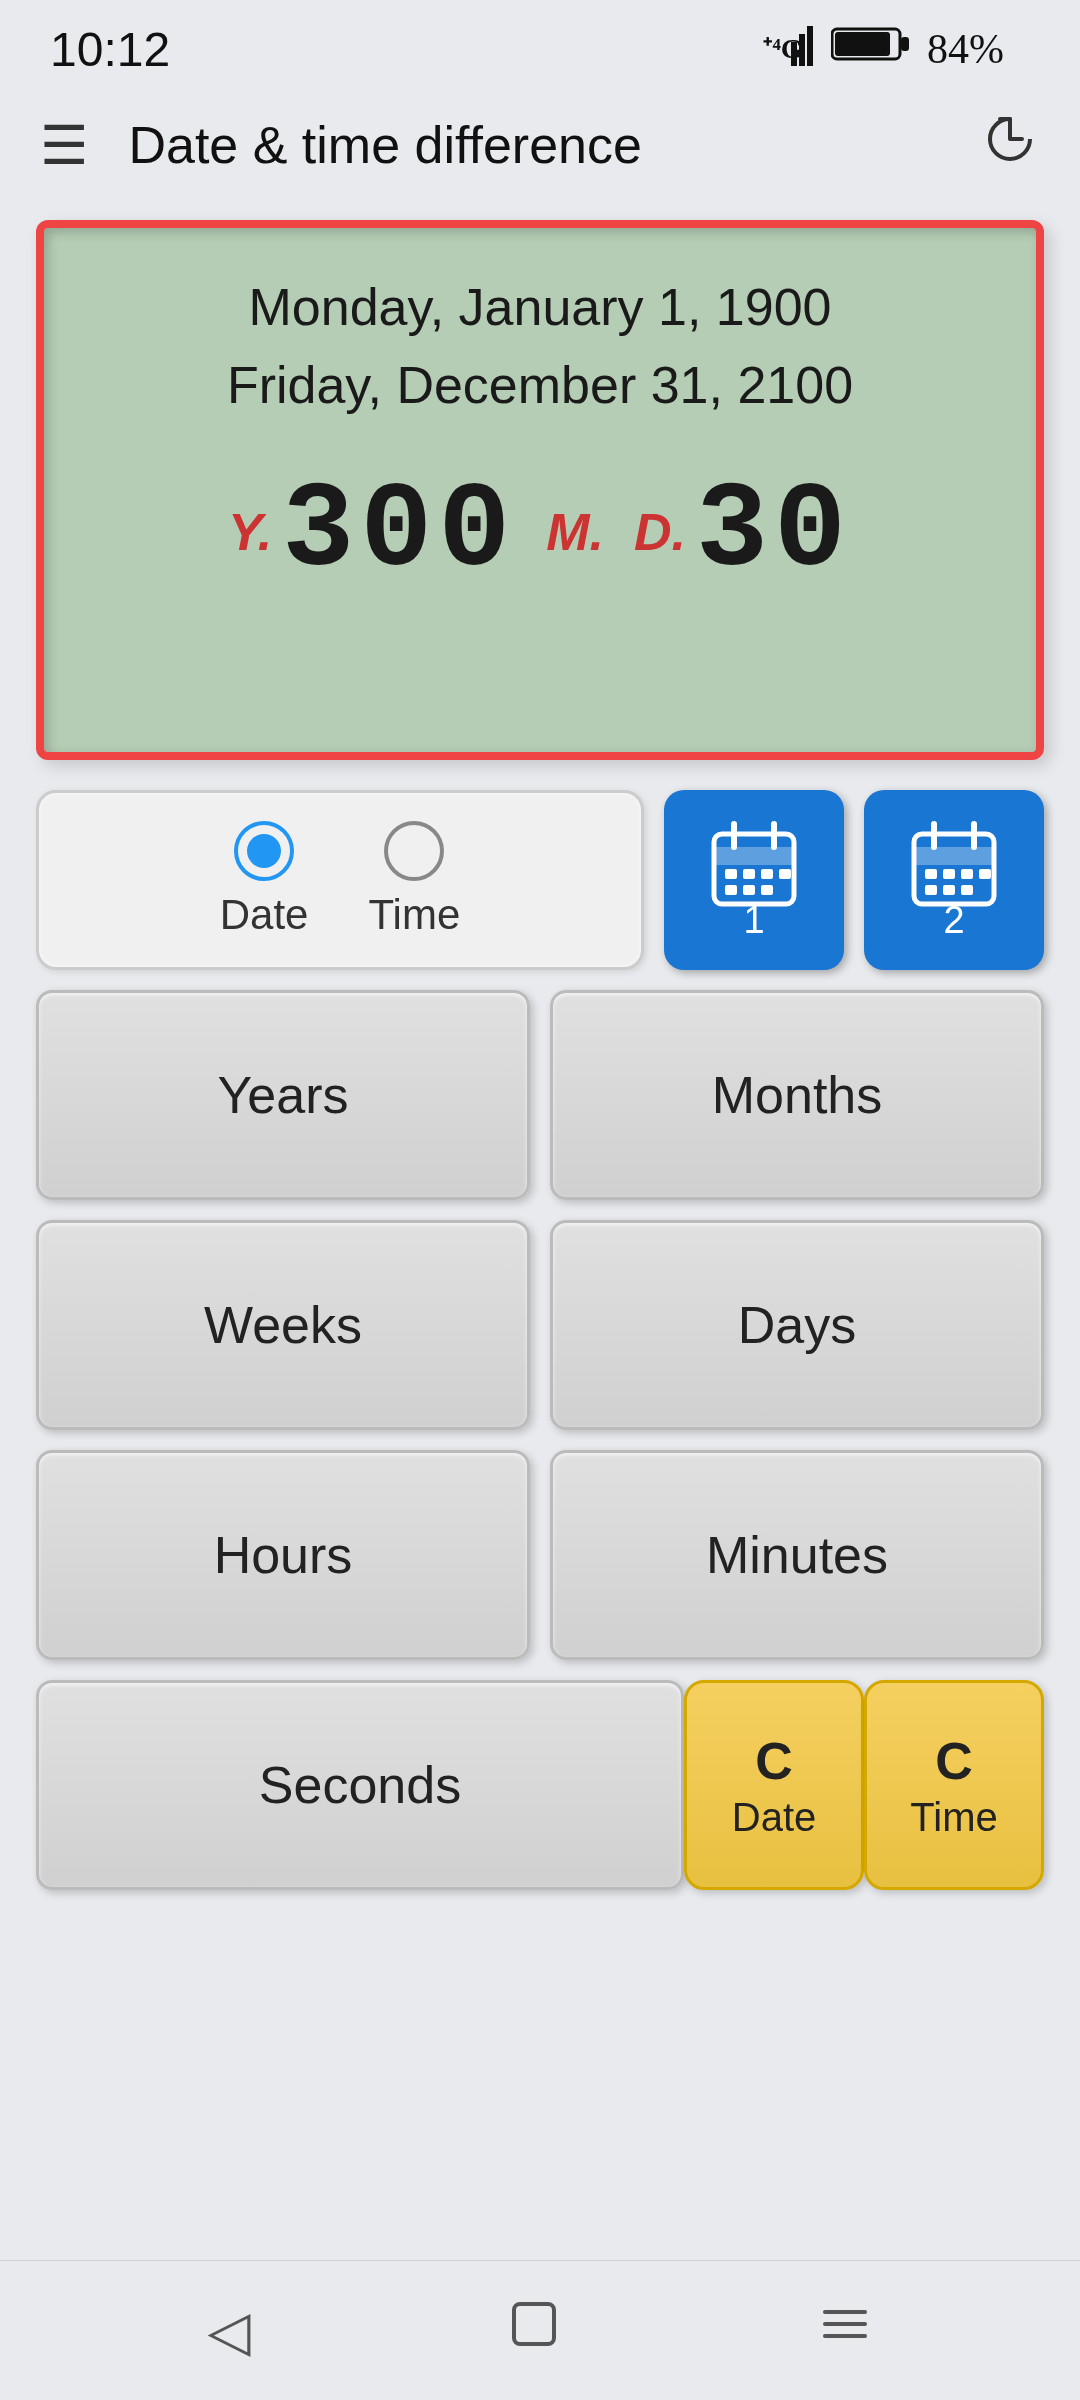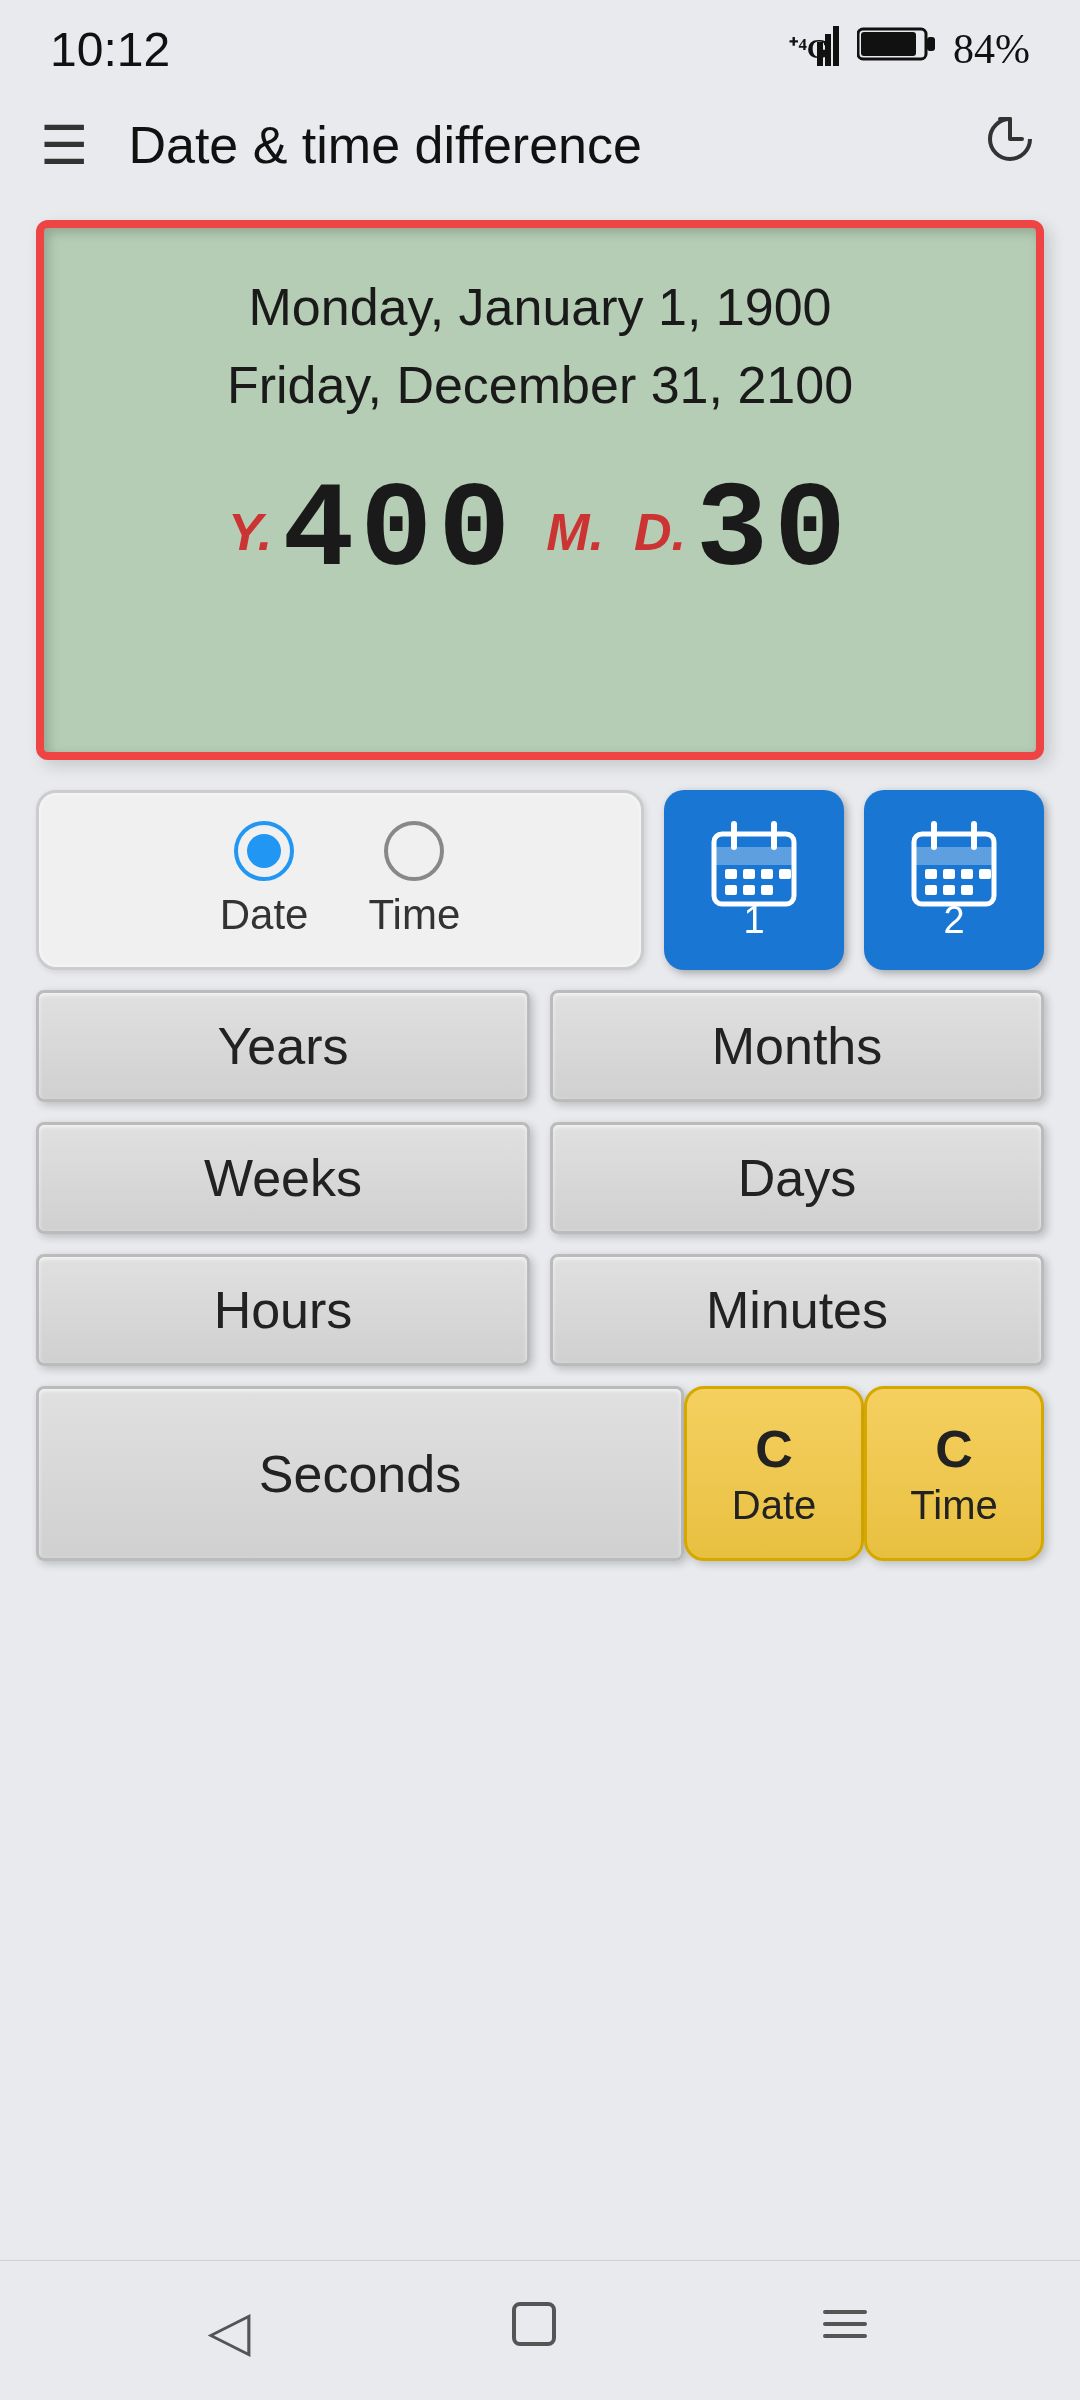--- a/index.html
+++ b/index.html
@@ -12,21 +12,21 @@
       font-family: 'Arial', sans-serif;
       overflow: hidden;
       position: relative;
     }
 
     
     .status-bar {
       display: flex;
       justify-content: space-between;
       align-items: center;
-      padding: 18px 50px 10px 50px;
+      padding: 18px 76px 10px 50px;
       height: 90px;
     }
     .status-time {
       font-size: 48px;
       font-weight: 500;
       color: #111;
     }
     .status-icons {
       display: flex;
       align-items: center;
@@ -183,22 +183,22 @@
     .grid-2 {
       display: grid;
       grid-template-columns: 1fr 1fr;
       gap: 20px;
       margin-bottom: 20px;
     }
 
     .calc-btn {
       background: linear-gradient(180deg, #e0e0e0 0%, #d0d0d0 100%);
       border: 3px solid #bbb;
-      border-radius: 8px;
-      padding: 23px 20px;
+      border-radius: 16px;
+      padding: 72px 20px;
       font-size: 52px;
       color: #222;
       text-align: center;
       cursor: pointer;
       box-shadow: 3px 3px 8px rgba(0,0,0,0.2), inset 0 2px 4px rgba(255,255,255,0.7);
       font-weight: 400;
     }
 
     
     .bottom-row {
@@ -297,21 +297,21 @@
   </span>
 </div>
 
 <div class="display-screen">
   <div class="display-dates">
     <div class="display-date-line">Monday, January 1, 1900</div>
     <div class="display-date-line">Friday, December 31, 2100</div>
   </div>
   <div class="display-result">
     <span class="display-label">Y.</span>
-    <span class="digital-number">400</span>
+    <span class="digital-number">300</span>
     <span class="display-label" style="margin-left:20px;">M.</span>
     <span class="display-label" style="color:#cc3333; margin-left:20px;">D.</span>
     <span class="digital-number">30</span>
   </div>
 </div>
 
 <div class="buttons-area">
 
   <div class="top-row">
     <div class="date-time-selector">

